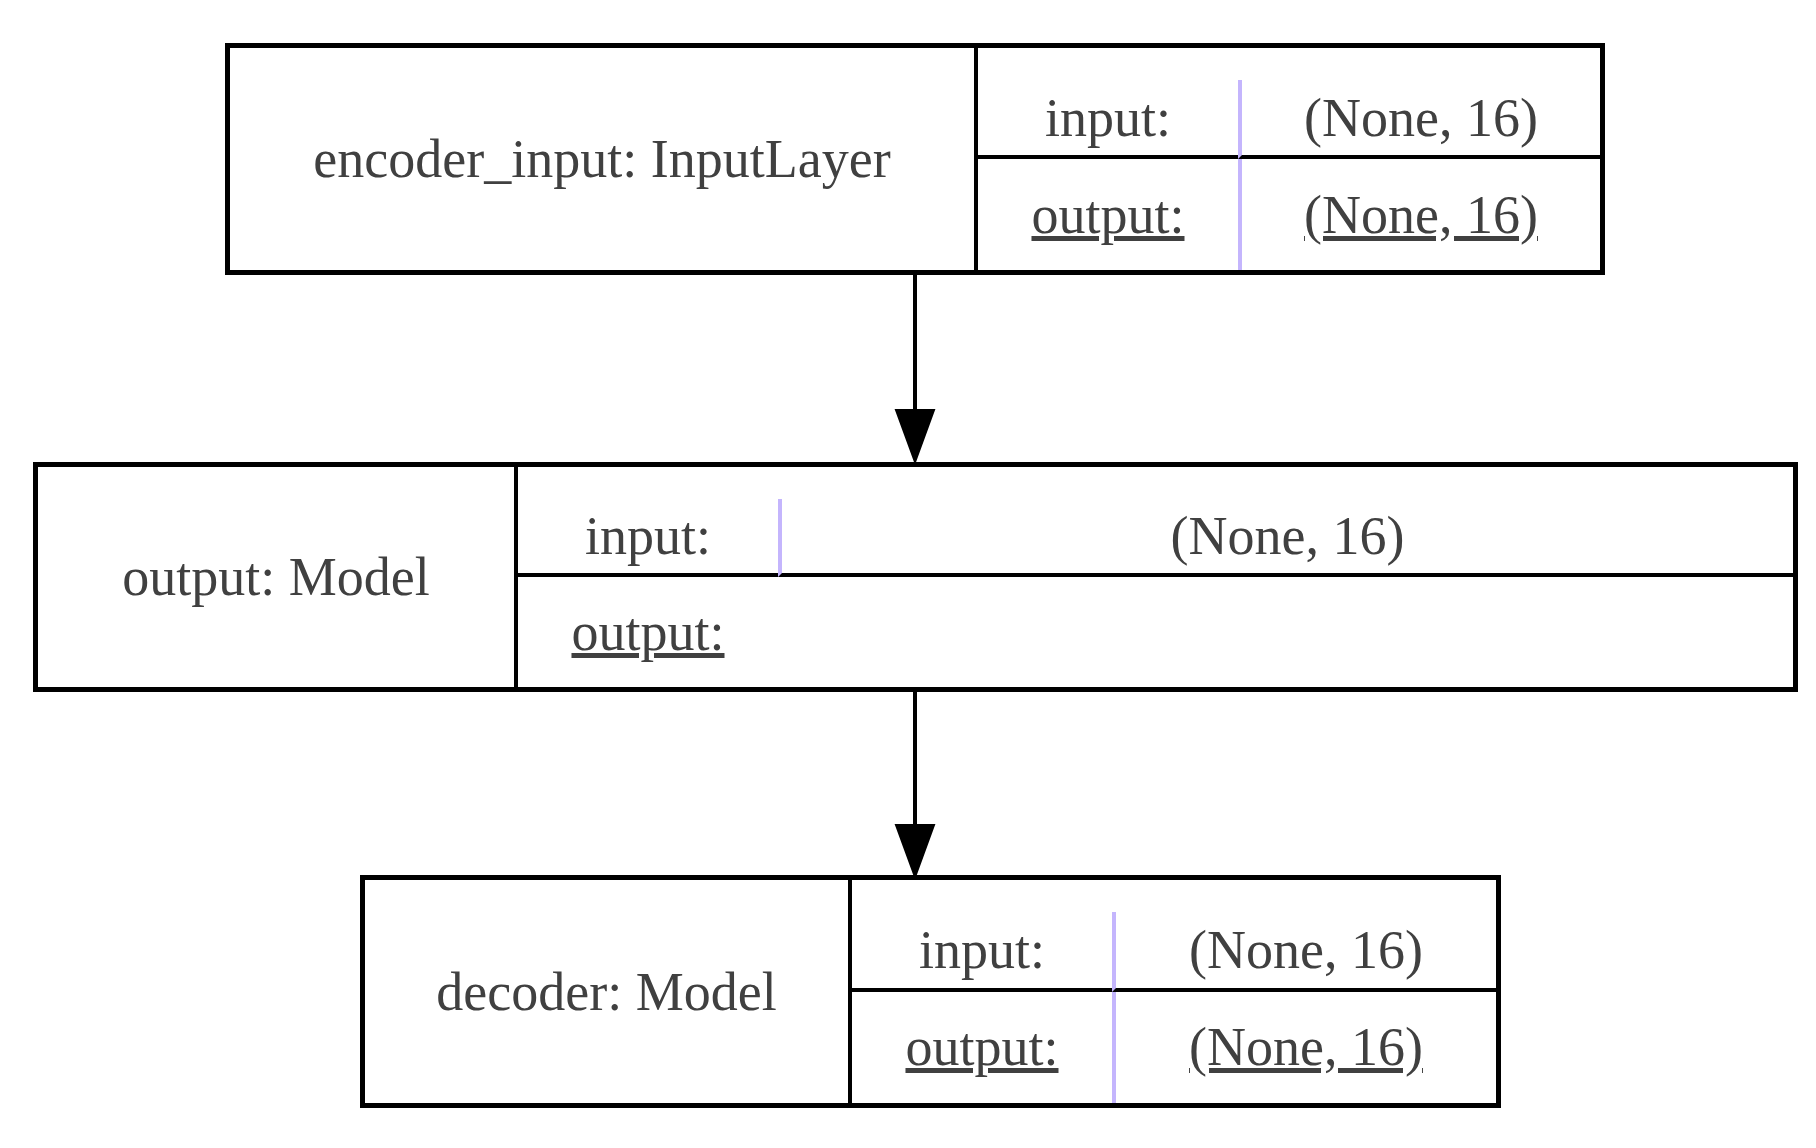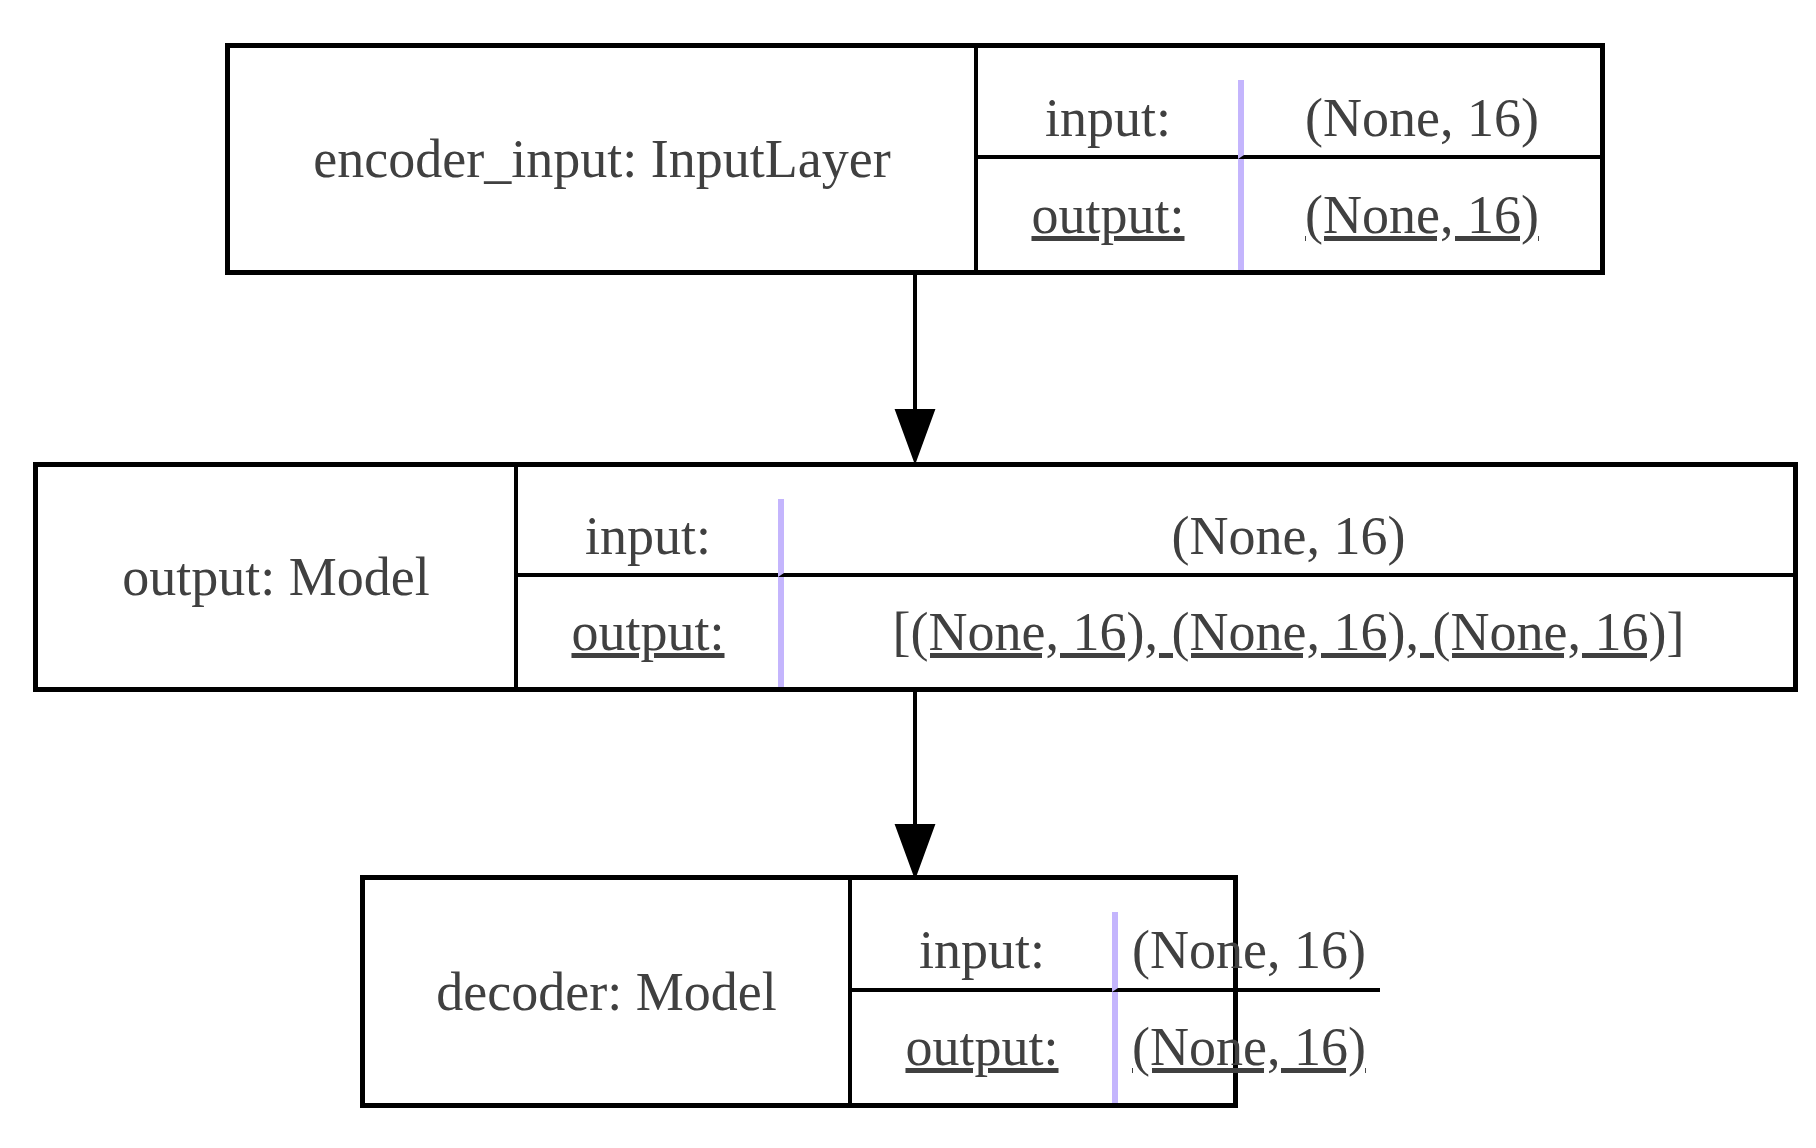--- a/index.html
+++ b/index.html
@@ -35,21 +35,21 @@
     padding: 0 14px;
     white-space: nowrap;
     box-sizing: border-box;
   }
   .name {
     grid-column: 1;
     grid-row: 1 / span 2;
     border-right: 4px solid #000000;
   }
   .lbl { grid-column: 2; }
-  .val { grid-column: 3; border-left: 6px solid #c4b5fd; }
+  .val { grid-column: 3; border-left: 4px solid #c4b5fd; }
   .r1  { grid-row: 1; border-bottom: 4px solid #000000; margin-top: 32px; }
   .r2  { grid-row: 2; text-decoration: underline; }
 </style>
 </head>
 <body>
 
 <div class="canvas">
 
   <svg class="edges-layer" viewBox="0 0 1816 1148" xmlns="http://www.w3.org/2000/svg">
     <g>
@@ -68,24 +68,23 @@
     <div class="cell val r1">(None, 16)</div>
     <div class="cell lbl r2">output:</div>
     <div class="cell val r2">(None, 16)</div>
   </div>
 
   <div class="node" style="left:33px; top:462px; width:1765px; height:230px; grid-template-columns:480px 260px 1fr;">
     <div class="cell name">output: Model</div>
     <div class="cell lbl r1">input:</div>
     <div class="cell val r1">(None, 16)</div>
     <div class="cell lbl r2">output:</div>
-    <div class="cell val r2">[(None, 16), (None, 16), (None, 16)]</div>
   </div>
 
-  <div class="node" style="left:360px; top:875px; width:878px; height:233px; grid-template-columns:487px 260px 1fr;">
+  <div class="node" style="left:360px; top:875px; width:1141px; height:233px; grid-template-columns:487px 260px 1fr;">
     <div class="cell name">decoder: Model</div>
     <div class="cell lbl r1">input:</div>
     <div class="cell val r1">(None, 16)</div>
     <div class="cell lbl r2">output:</div>
     <div class="cell val r2">(None, 16)</div>
   </div>
 
 </div>
 
 </body></html>

